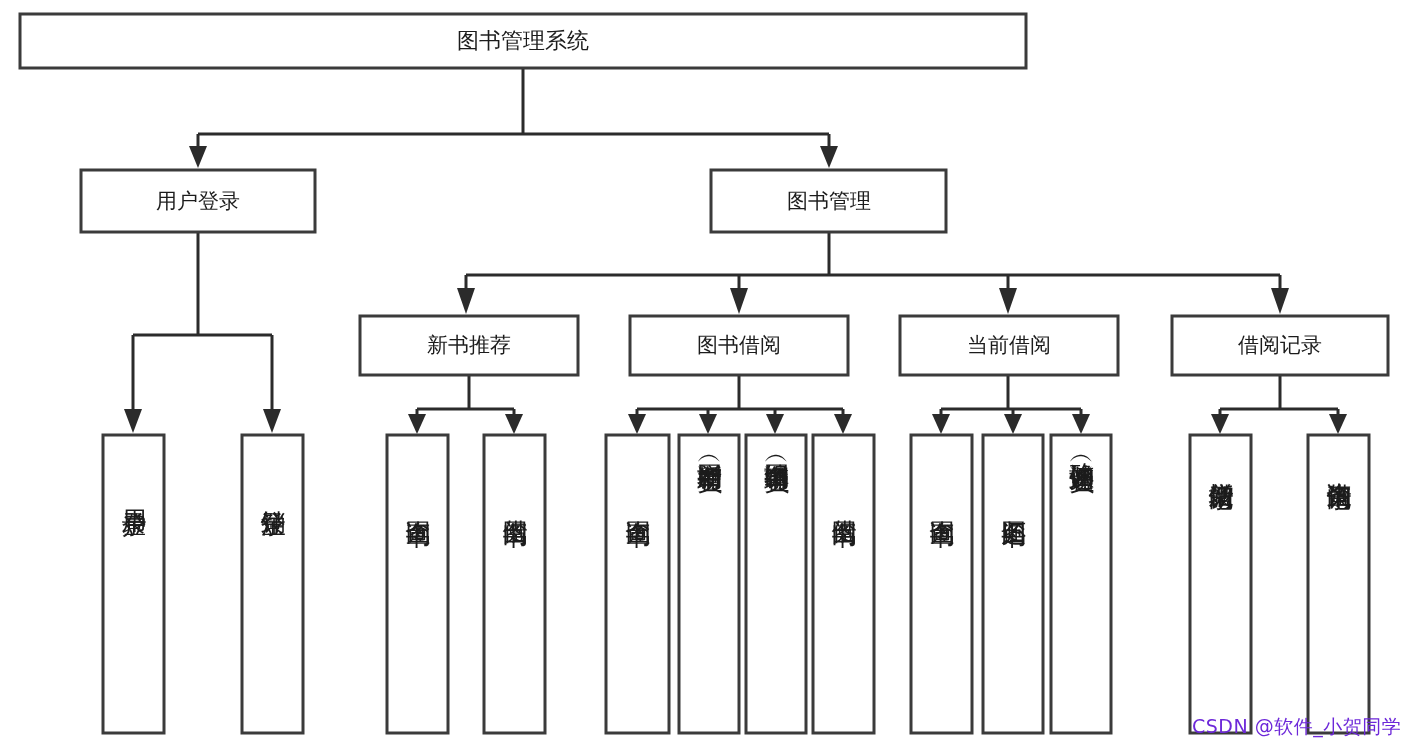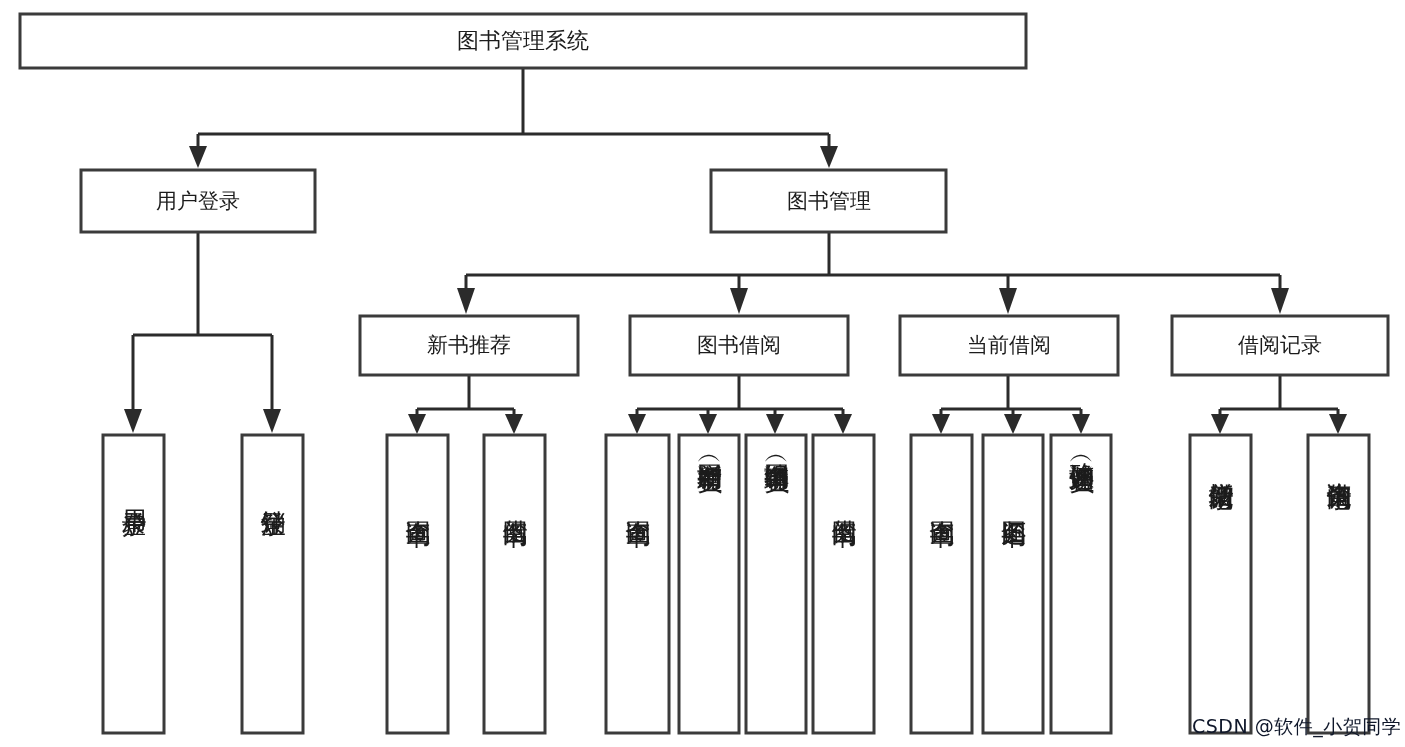--- a/index.html
+++ b/index.html
@@ -65,21 +65,21 @@
     line-height: 1.06;
     color: #1c1c1c;
     letter-spacing: 1px;
     white-space: nowrap;
     text-align: left;
   }
   .watermark {
     position: absolute;
     font-family: "DejaVu Sans", "Liberation Sans", sans-serif;
     font-size: 19px;
-    color: #0f172a;
+    color: #6d28d9;
     white-space: nowrap;
     letter-spacing: 0.5px;
   }
 </style>
 </head>
 <body>
 
 <div id="diagram-root">
 
   <svg class="diagram-canvas" viewBox="0 0 1405 747" xmlns="http://www.w3.org/2000/svg">

